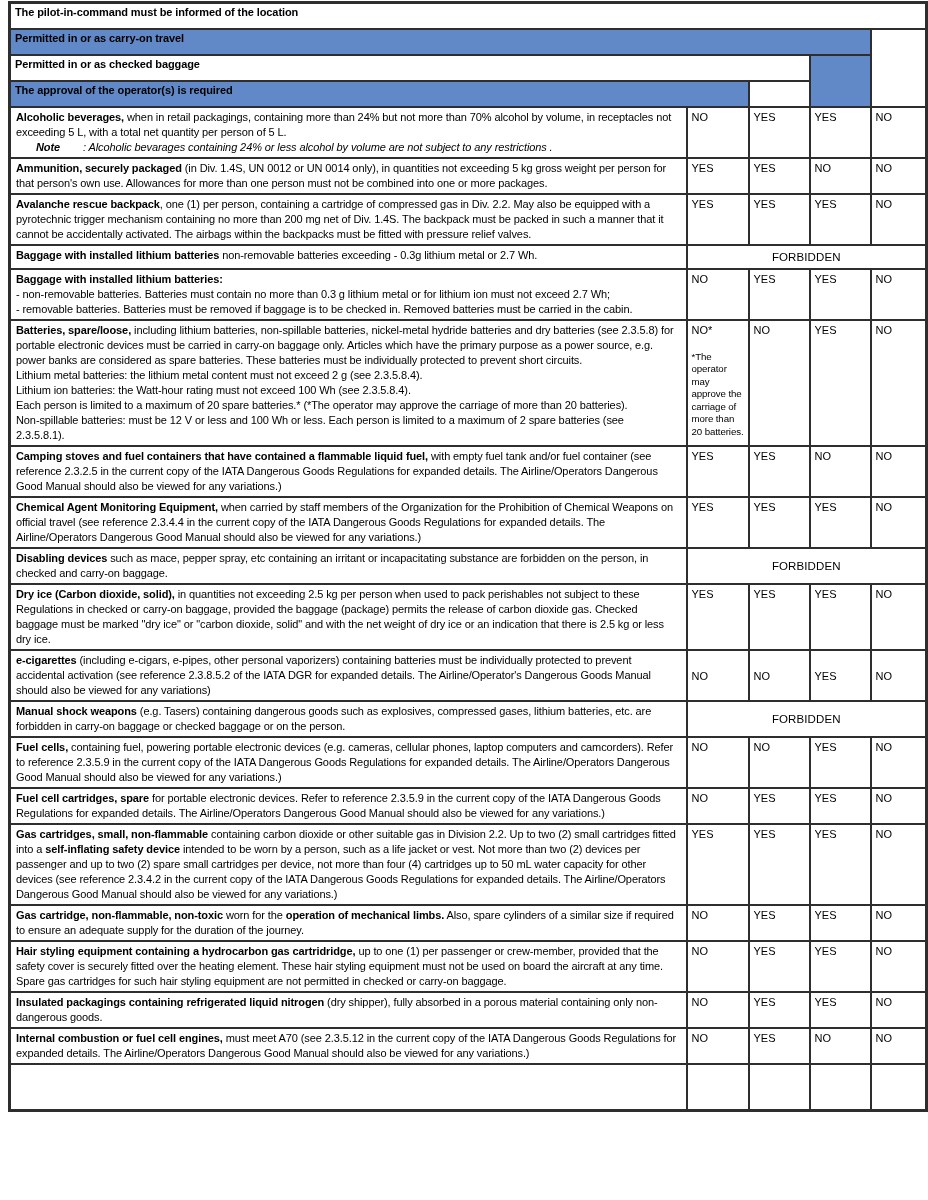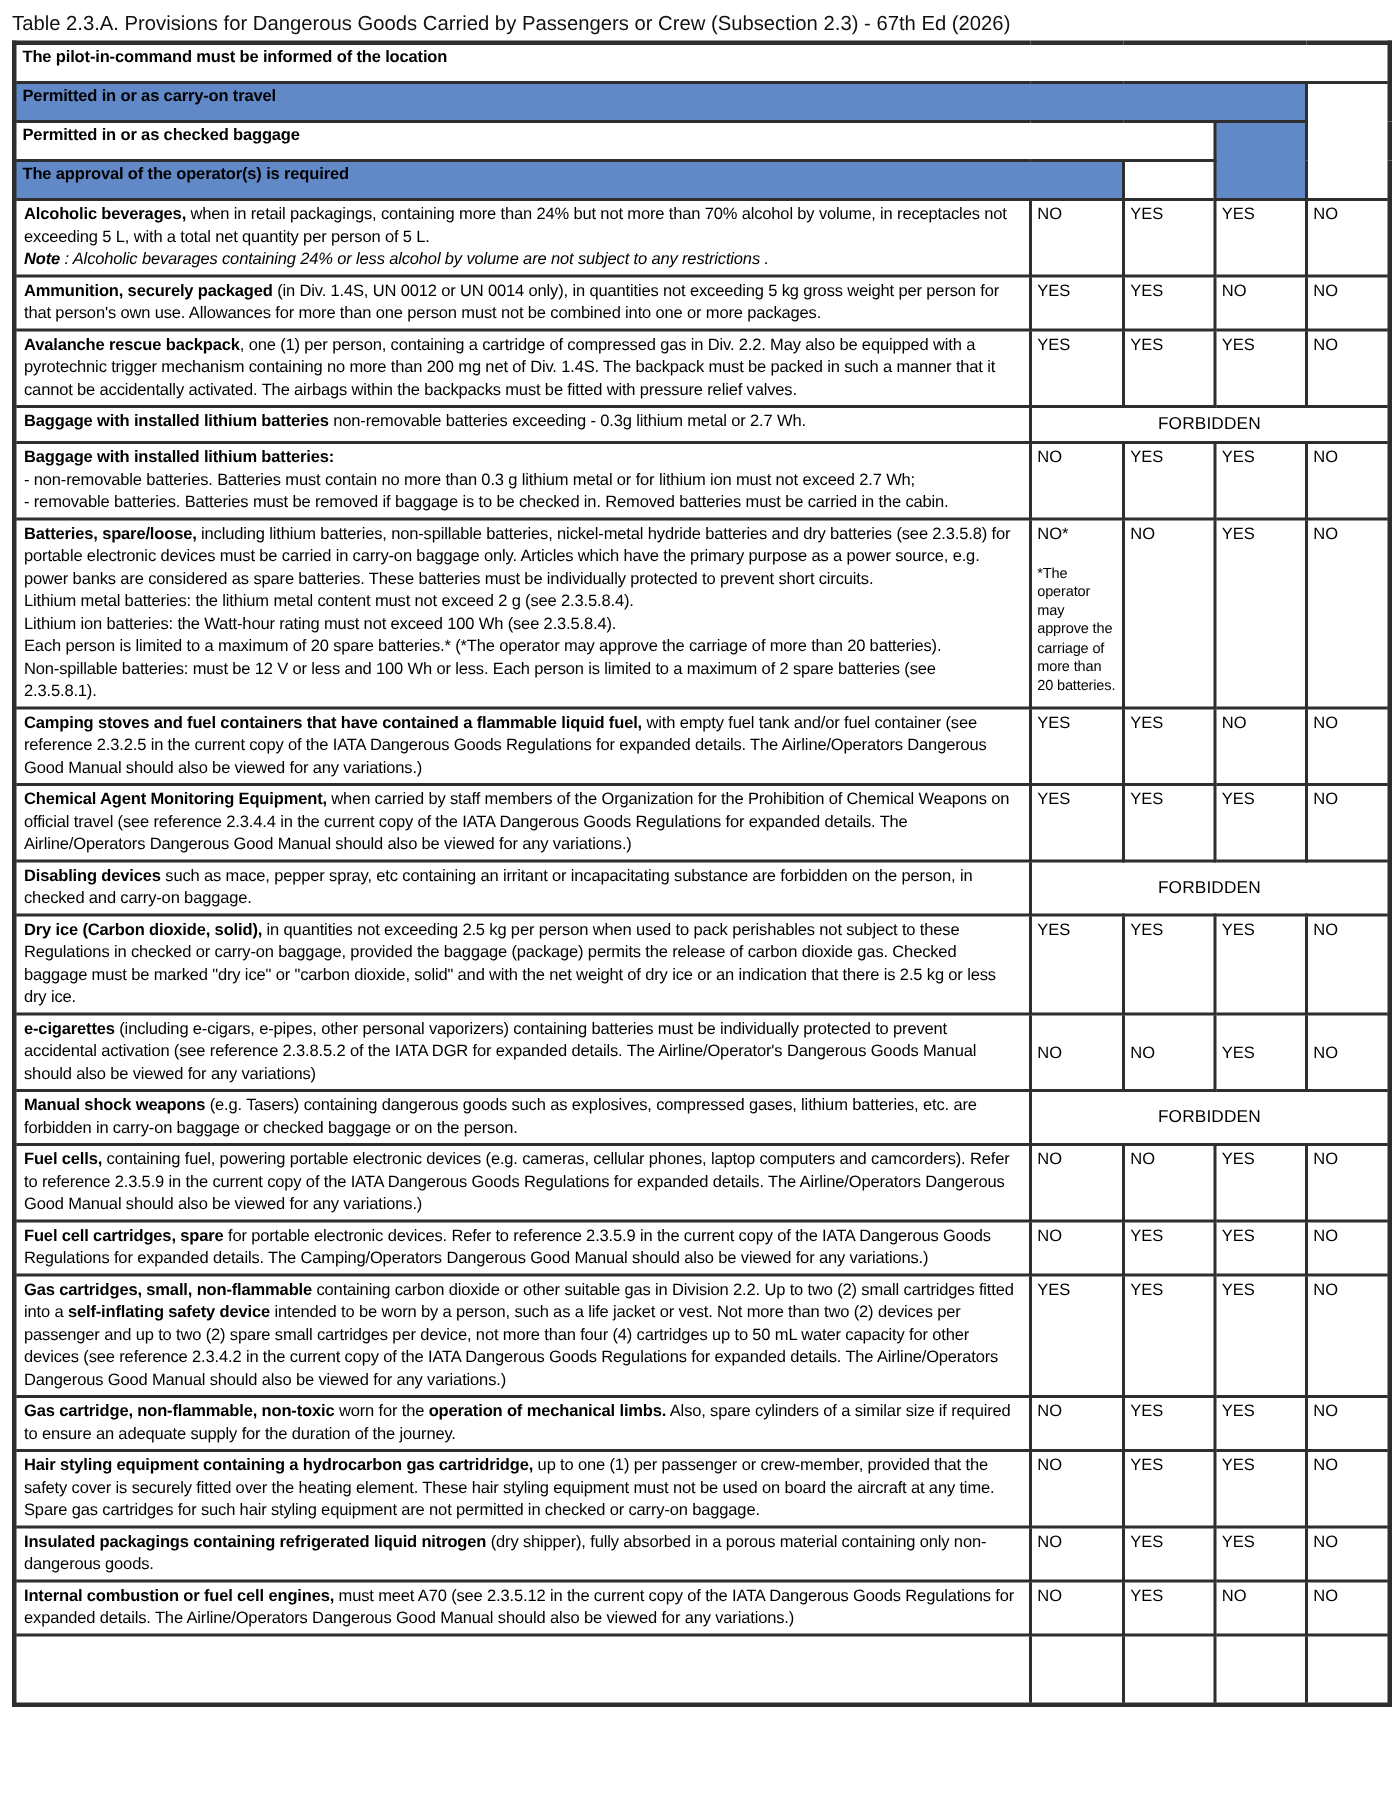--- a/index.html
+++ b/index.html
@@ -40,21 +40,21 @@
   }
   td.blue{background:var(--hdr-blue);}
   td.white{background:#ffffff;}
   td.desc{
     padding:2px 8px 2px 5px;
     font-size:11px;
   }
   .descbox{overflow:hidden;}
   .para{line-height:15px;letter-spacing:-0.1px;}
   .para .b{font-weight:bold;}
-  .para .i{font-style:italic;}
+  .para .i{font-style:italic;margin-left:20px;}
   td.ans{
     font-size:11px;
     padding:2px 3px 1px 4px;
     line-height:14px;
   }
   td.ans.vmid{vertical-align:middle;}
   td.ans .note{
     font-size:9.7px;
     line-height:12.5px;
     margin-top:14px;
@@ -65,21 +65,20 @@
     vertical-align:middle;
     font-size:11.5px;
     letter-spacing:0.1px;
     padding:5px 0;
   }
 </style>
 </head>
 <body>
 
 <div class="page">
-  <div class="doc-title">Table 2.3.A. Provisions for Dangerous Goods Carried by Passengers or Crew (Subsection 2.3) - 67th Ed (2026)</div>
 
   <table class="dg-table">
     <colgroup>
       <col style="width:677px">
       <col style="width:62px">
       <col style="width:61px">
       <col style="width:61px">
       <col style="width:56px">
     </colgroup>
     <thead>
@@ -241,21 +240,21 @@
             </div>
           </td>
           <td class="ans">NO</td>
           <td class="ans">NO</td>
           <td class="ans">YES</td>
           <td class="ans">NO</td>
         </tr>
         <tr>
           <td class="desc">
             <div class="descbox">
-              <div class="para"><span class="b">Fuel cell cartridges, spare</span><span> for portable electronic devices. Refer to reference 2.3.5.9  in the current copy of the IATA Dangerous Goods Regulations for expanded details.  The Camping/Operators Dangerous Good Manual should also be viewed for any variations.)</span></div>
+              <div class="para"><span class="b">Fuel cell cartridges, spare</span><span> for portable electronic devices. Refer to reference 2.3.5.9  in the current copy of the IATA Dangerous Goods Regulations for expanded details.  The Airline/Operators Dangerous Good Manual should also be viewed for any variations.)</span></div>
             </div>
           </td>
           <td class="ans">NO</td>
           <td class="ans">YES</td>
           <td class="ans">YES</td>
           <td class="ans">NO</td>
         </tr>
         <tr>
           <td class="desc">
             <div class="descbox">

